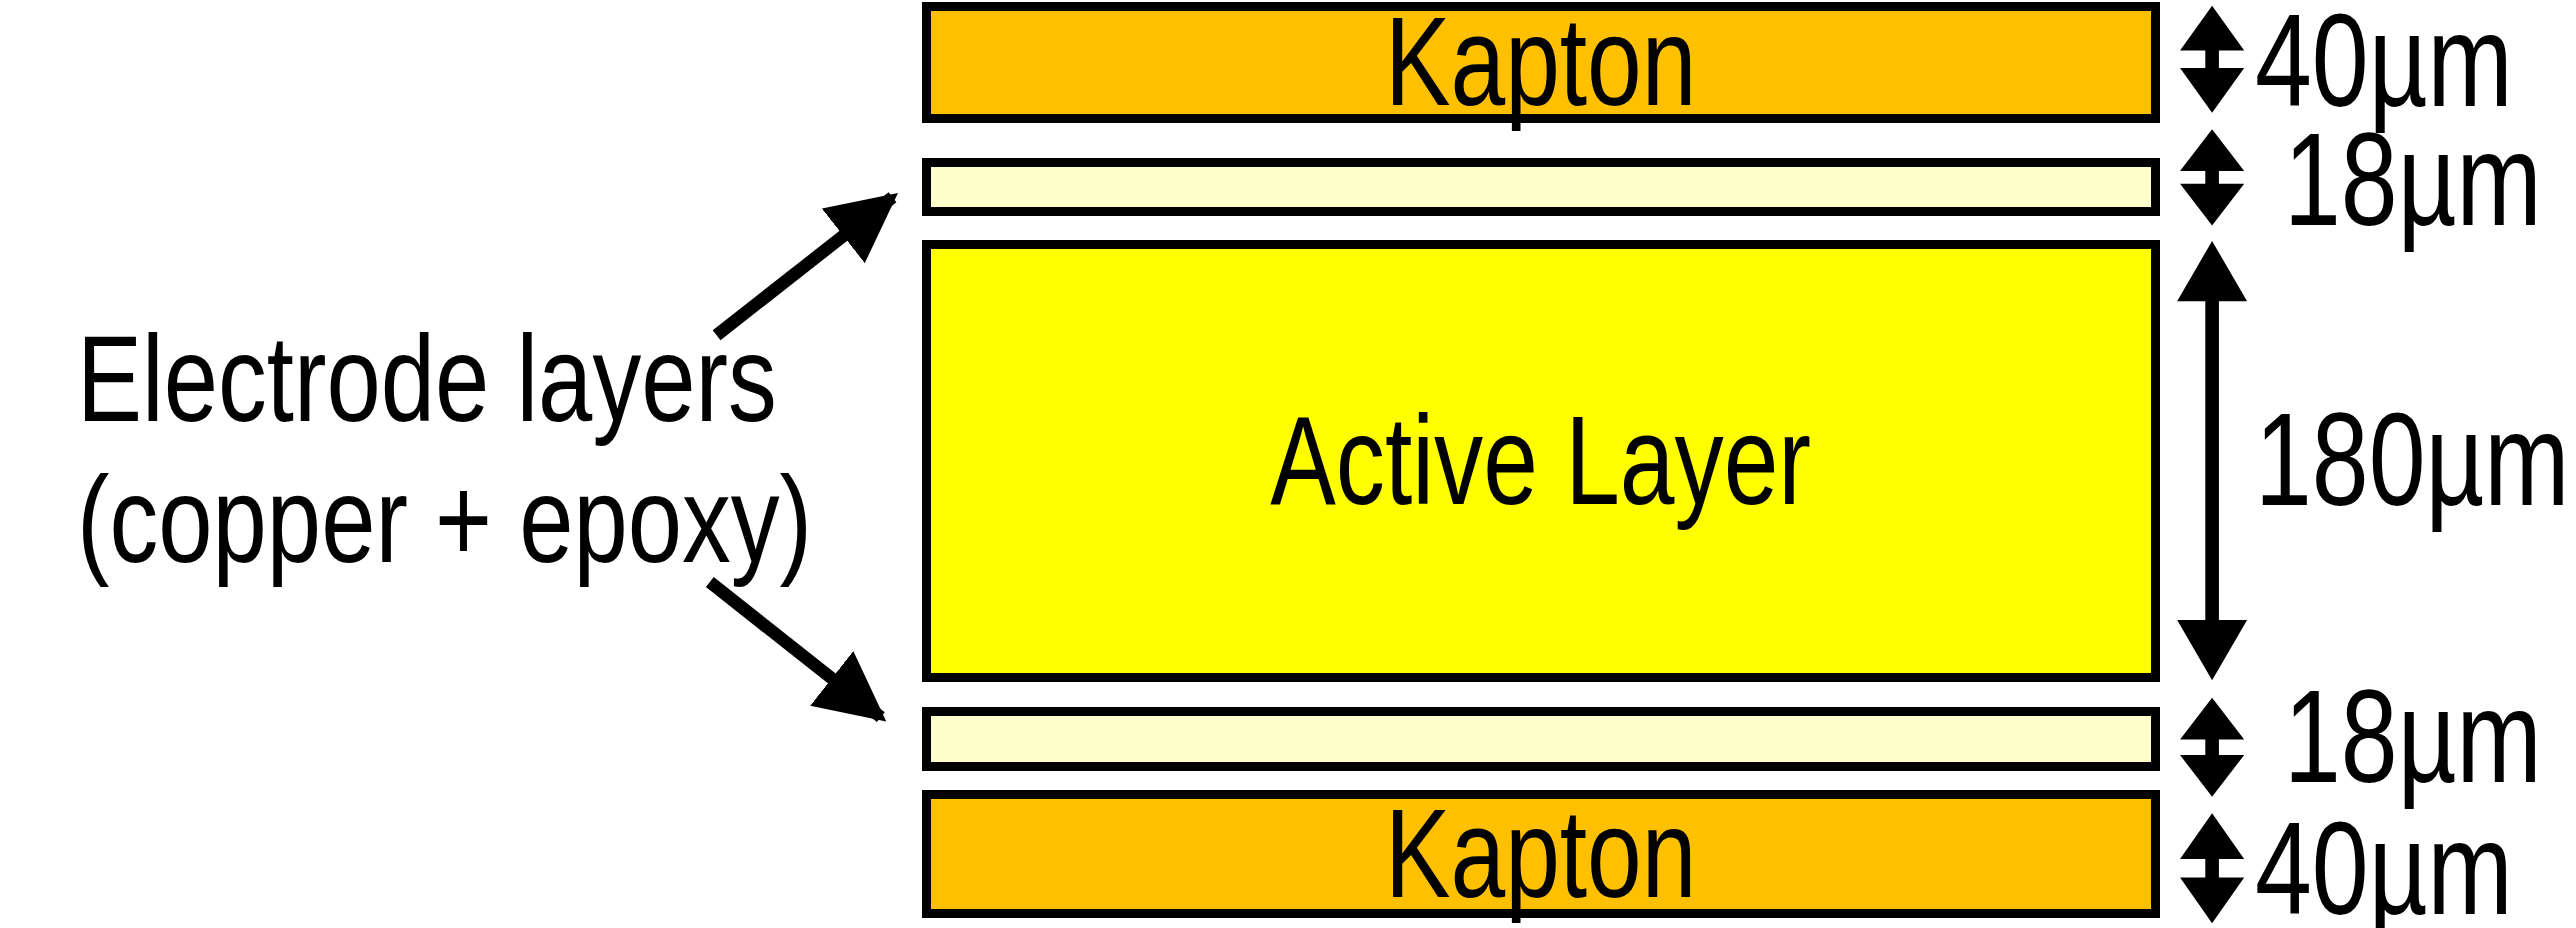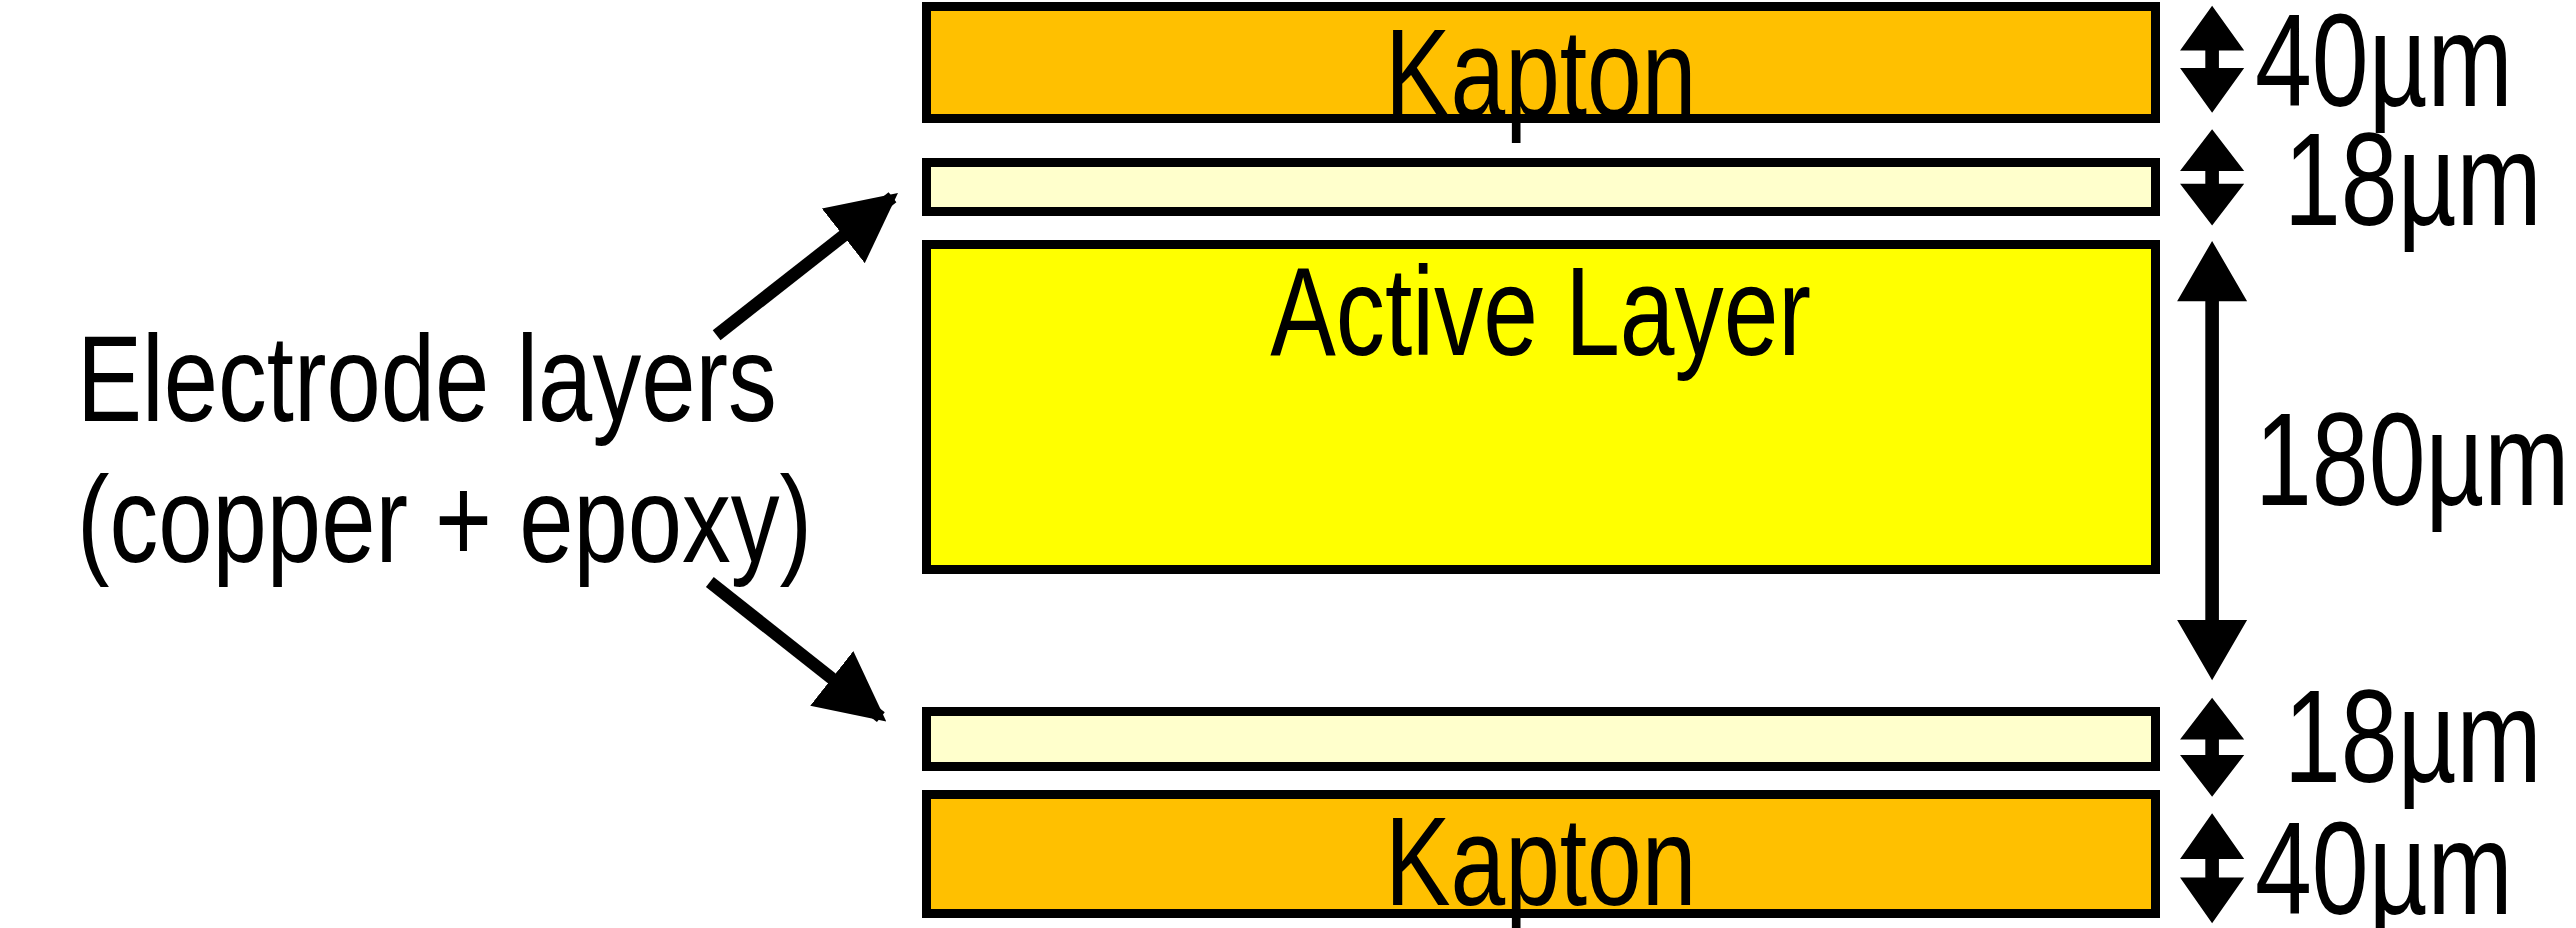--- a/index.html
+++ b/index.html
@@ -30,26 +30,26 @@
   }
   .overlay path.dim {
     fill: #000000;
     stroke: none;
   }
   .layer {
     position: absolute;
     box-sizing: border-box;
     border: 9.7px solid #000000;
     display: flex;
-    align-items: flex-start;
+    align-items: center;
     justify-content: center;
   }
   .layer-kapton-top    { left: 922px; top: 1.9px;   width: 1238px; height: 121px; }
   .layer-electrode-top { left: 922px; top: 158px; width: 1238px; height: 58px;  }
-  .layer-active        { left: 922px; top: 240px; width: 1238px; height: 334px; }
+  .layer-active        { left: 922px; top: 240px; width: 1238px; height: 442px; }
   .layer-electrode-bot { left: 922px; top: 707px; width: 1238px; height: 64px;  }
   .layer-kapton-bot    { left: 922px; top: 790px; width: 1238px; height: 128px; }
   .layer-label {
     font-size: 126px;
     line-height: 1;
     white-space: nowrap;
     transform: scaleX(0.78);
     transform-origin: 50% 50%;
   }
   .dim-label {

